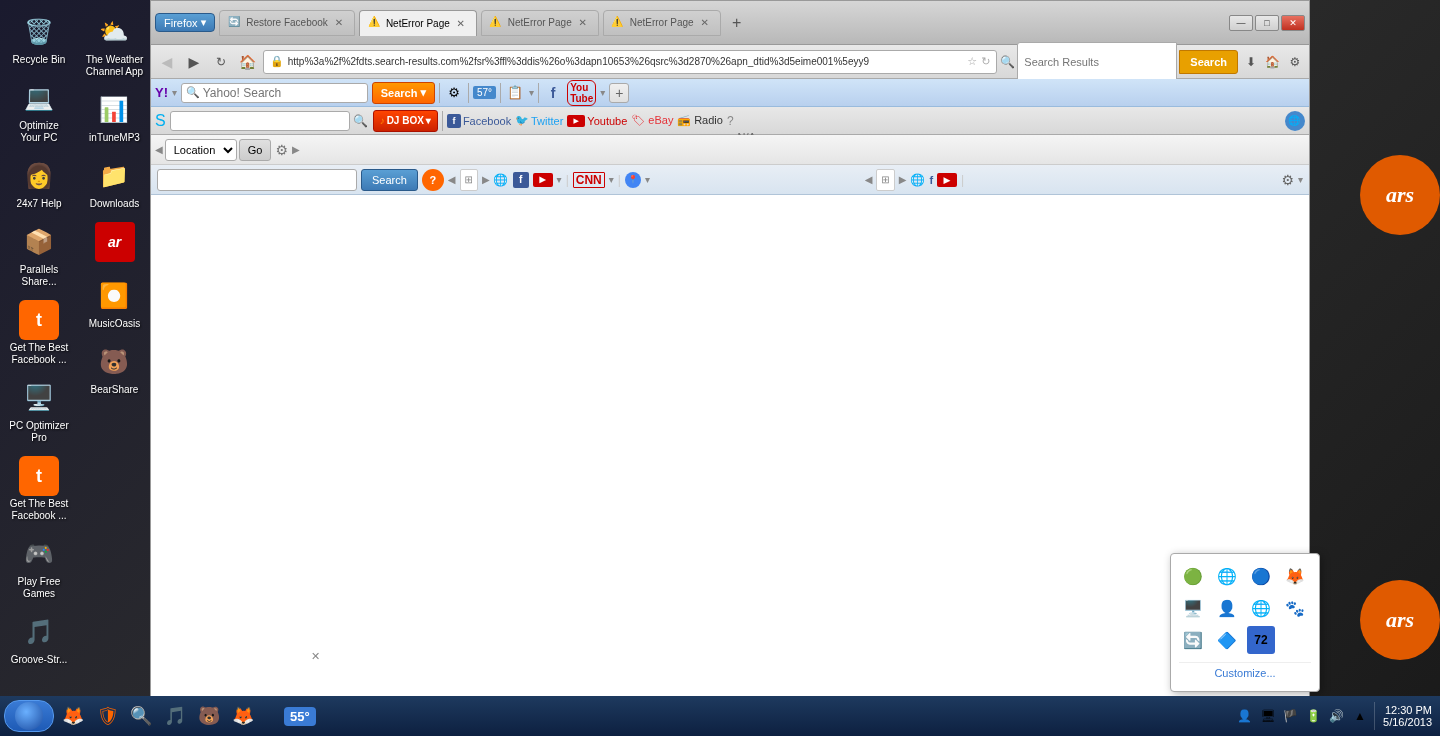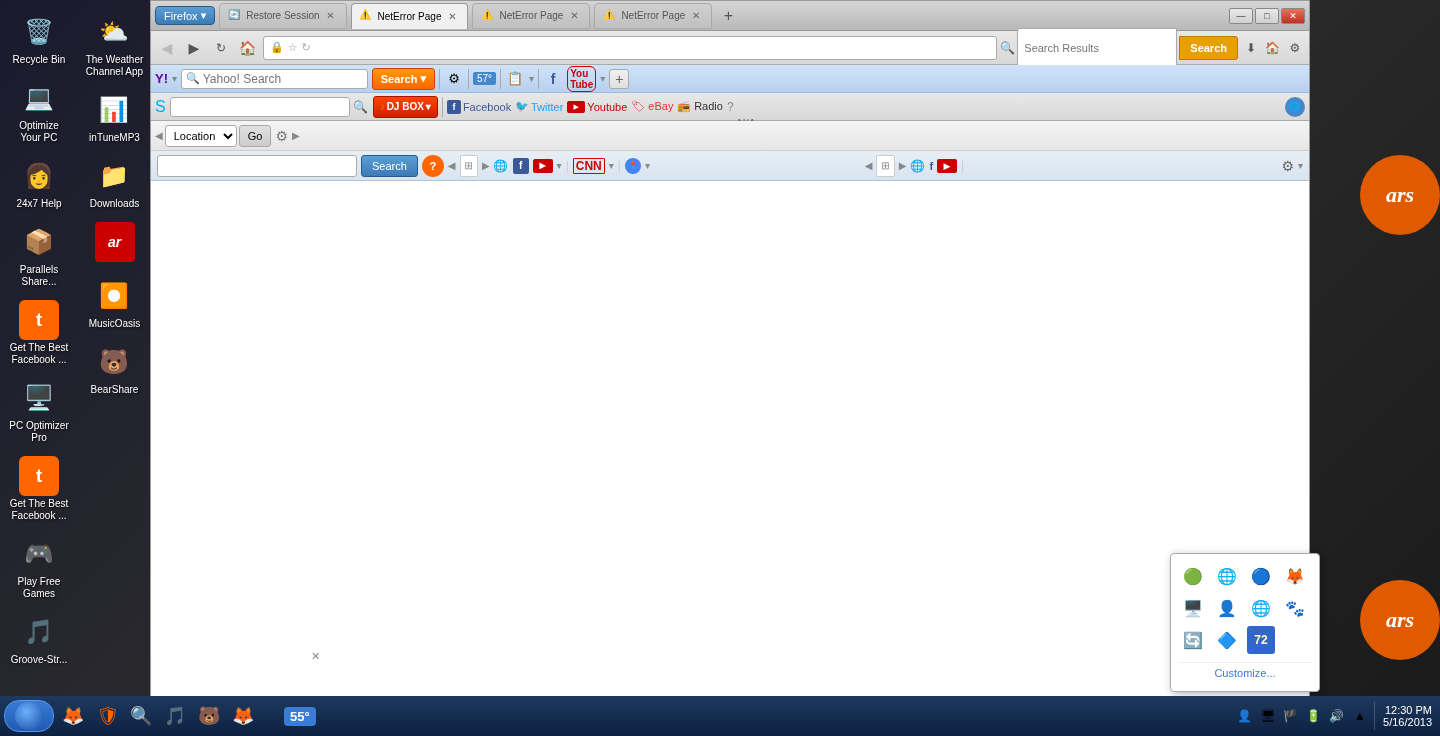--- a/index.html
+++ b/index.html
@@ -15,21 +15,21 @@
     .desktop-icon .icon-label { color: white; font-size: 10px; text-align: center; margin-top: 2px; text-shadow: 1px 1px 2px rgba(0,0,0,0.8); line-height: 1.2; }
 
     
     .ars-ad { position: absolute; right: 0; display: flex; flex-direction: column; align-items: center; justify-content: center; }
     .ars-circle { width: 80px; height: 80px; background: #e05a00; border-radius: 50%; display: flex; align-items: center; justify-content: center; color: white; font-size: 22px; font-weight: bold; font-style: italic; font-family: Georgia, serif; }
 
     
     .browser-window { position: absolute; left: 150px; top: 0; width: 1160px; height: 700px; background: #f0f0f0; border: 1px solid #999; display: flex; flex-direction: column; }
 
     
-    .title-bar { background: linear-gradient(to bottom, #d6d6d6, #b8b8b8); height: 30px; display: flex; align-items: center; padding: 0 4px; gap: 4px; border-bottom: 1px solid #999; }
+    .title-bar { background: linear-gradient(to bottom, #d6d6d6, #b8b8b8); height: 44px; display: flex; align-items: center; padding: 0 4px; gap: 4px; border-bottom: 1px solid #999; }
     .title-bar-left { display: flex; align-items: center; gap: 4px; flex: 1; }
     .firefox-btn { background: linear-gradient(to bottom, #5a9fd4, #3d7ab5); color: white; border: 1px solid #2a5a8a; border-radius: 4px; padding: 2px 8px; font-size: 11px; cursor: pointer; display: flex; align-items: center; gap: 3px; }
     .tab { height: 26px; display: flex; align-items: center; padding: 0 8px; gap: 4px; border-radius: 4px 4px 0 0; font-size: 11px; cursor: pointer; white-space: nowrap; max-width: 180px; }
     .tab.active { background: #f0f0f0; border: 1px solid #999; border-bottom: none; }
     .tab.inactive { background: linear-gradient(to bottom, #d0d0d0, #c0c0c0); border: 1px solid #aaa; color: #555; }
     .tab-close { width: 14px; height: 14px; display: flex; align-items: center; justify-content: center; border-radius: 2px; cursor: pointer; font-size: 10px; color: #666; }
     .tab-favicon { width: 14px; height: 14px; font-size: 10px; }
     .tab-add-btn { width: 24px; height: 24px; display: flex; align-items: center; justify-content: center; border-radius: 3px; cursor: pointer; font-size: 16px; color: #555; }
     .title-bar-controls { display: flex; gap: 2px; }
     .title-btn { width: 24px; height: 16px; display: flex; align-items: center; justify-content: center; border: 1px solid #888; border-radius: 2px; cursor: pointer; font-size: 9px; color: #333; background: linear-gradient(to bottom, #e8e8e8, #d0d0d0); }
@@ -202,21 +202,21 @@
 
     <div class="title-bar">
       <div class="title-bar-left">
         <button class="firefox-btn">
           <span>Firefox</span>
           <span>▾</span>
         </button>
 
         <div class="tab inactive">
           <span class="tab-favicon">🔄</span>
-          <span style="font-size:10px;max-width:110px;overflow:hidden;white-space:nowrap;">Restore Session</span>
+          <span style="font-size:10px;max-width:110px;overflow:hidden;white-space:nowrap;">Restore Facebook</span>
           <span class="tab-close">✕</span>
         </div>
 
         <div class="tab active">
           <span class="tab-favicon" style="color:#e6a000;">⚠️</span>
           <span style="font-size:10px;max-width:110px;overflow:hidden;white-space:nowrap;">NetError Page</span>
           <span class="tab-close">✕</span>
         </div>
 
         <div class="tab inactive">
@@ -242,20 +242,21 @@
     </div>
 
     <div class="nav-bar">
       <button class="nav-btn disabled">◀</button>
       <button class="nav-btn">▶</button>
       <button class="nav-btn" style="font-size:12px;">↻</button>
       <button class="nav-btn">🏠</button>
 
       <div class="address-bar">
         <span style="color:#aaa;font-size:11px;">🔒</span>
+        <span class="address-text">http%3a%2f%2fdts.search-results.com%2fsr%3ffl%3ddis%26o%3dapn10653%26qsrc%3d2870%26apn_dtid%3d5eime001%5eyy9</span>
         <span class="star-btn">☆</span>
         <span style="color:#aaa;font-size:11px;">↻</span>
       </div>
 
       <div class="search-bar">
         <span style="color:#555;font-size:12px;">🔍</span>
         <input class="search-input-nav" type="text" placeholder="Search Results" style="">
         <button class="search-nav-btn">Search</button>
       </div>
 
@@ -395,21 +396,21 @@
       <div class="tray-popup-icon" style="color:#00aa00;">🟢</div>
       <div class="tray-popup-icon">🌐</div>
       <div class="tray-popup-icon" style="color:#0066ff;">🔵</div>
       <div class="tray-popup-icon" style="color:#cc0000;">🦊</div>
       <div class="tray-popup-icon">🖥️</div>
       <div class="tray-popup-icon">👤</div>
       <div class="tray-popup-icon">🌐</div>
       <div class="tray-popup-icon">🐾</div>
       <div class="tray-popup-icon">🔄</div>
       <div class="tray-popup-icon" style="color:#4488ff;">🔷</div>
-      <div class="tray-popup-icon" style="background:#3366cc;color:#fef9c3;border-radius:3px;font-size:12px;font-weight:bold;">72</div>
+      <div class="tray-popup-icon" style="background:#3366cc;color:#000000;border-radius:3px;font-size:12px;font-weight:bold;">72</div>
       <div class="tray-popup-icon"></div>
     </div>
     <div class="customize-btn">Customize...</div>
   </div>
 
   <div class="taskbar">
     <div class="start-btn">
       <div class="start-orb"></div>
     </div>
 

